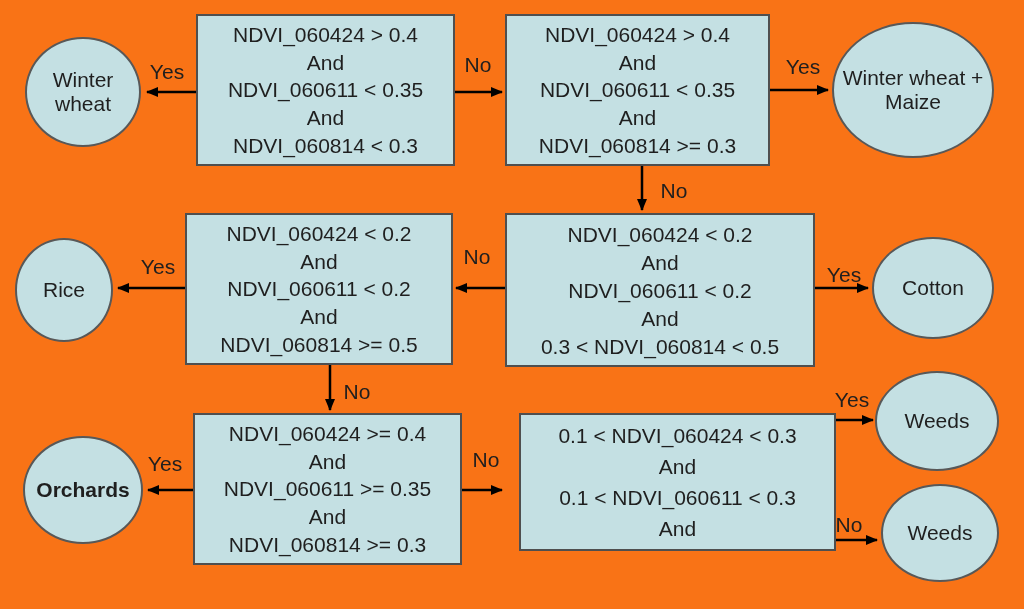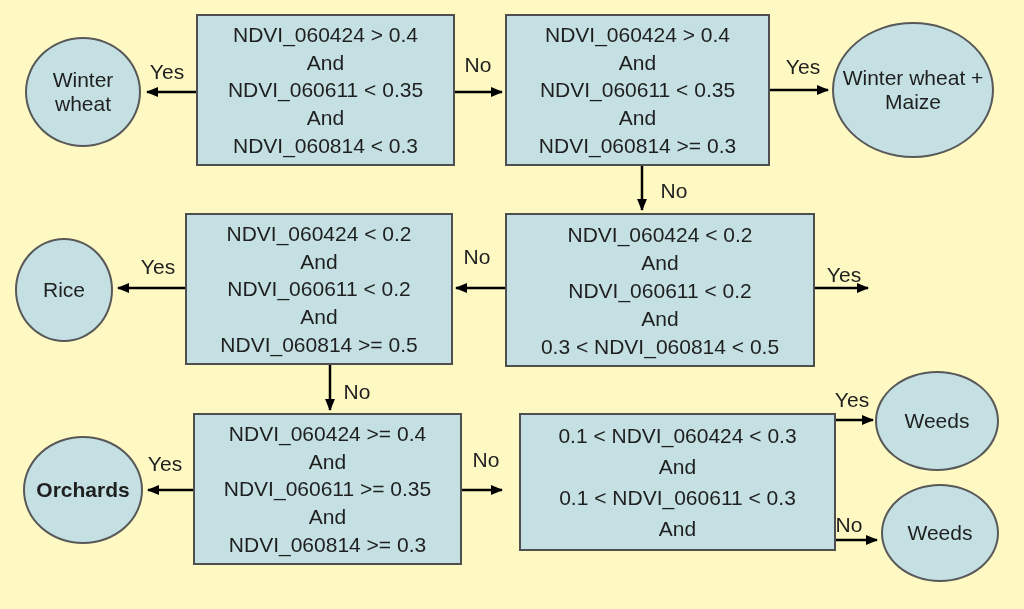--- a/index.html
+++ b/index.html
@@ -1,17 +1,17 @@
 <!DOCTYPE html>
 <html><head>
 <meta charset="utf-8">
 <style>
   html,body{margin:0;padding:0;background:#ffffff;}
   .stage{
-    position:relative;width:1024px;height:609px;background:#fef9c3;
+    position:relative;width:1024px;height:609px;background:#f97316;
     font-family:"Liberation Sans",sans-serif;color:#1f1f1f;overflow:hidden;
   }
   svg.arrows{position:absolute;left:0;top:0;z-index:1;}
   .box{
     position:absolute;box-sizing:border-box;z-index:2;
     background:#c4e0e3;border:2px solid #4f4f4f;
     display:flex;flex-direction:column;justify-content:space-around;
     text-align:center;font-size:21px;line-height:1;padding:5px 2px;
   }
   .ellipse{
@@ -129,20 +129,23 @@
 
   <div class="ellipse" id="t-winter-wheat">
     <span>Winter wheat</span>
   </div>
   <div class="ellipse" id="t-winter-wheat-maize">
     <span>Winter wheat + Maize</span>
   </div>
   <div class="ellipse" id="t-rice">
     <span>Rice</span>
   </div>
+  <div class="ellipse" id="t-cotton">
+    <span>Cotton</span>
+  </div>
   <div class="ellipse" id="t-orchards">
     <span>Orchards</span>
   </div>
   <div class="ellipse" id="t-weeds">
     <span>Weeds</span>
   </div>
   <div class="ellipse" id="t-others">
     <span>Weeds</span>
   </div>
 

